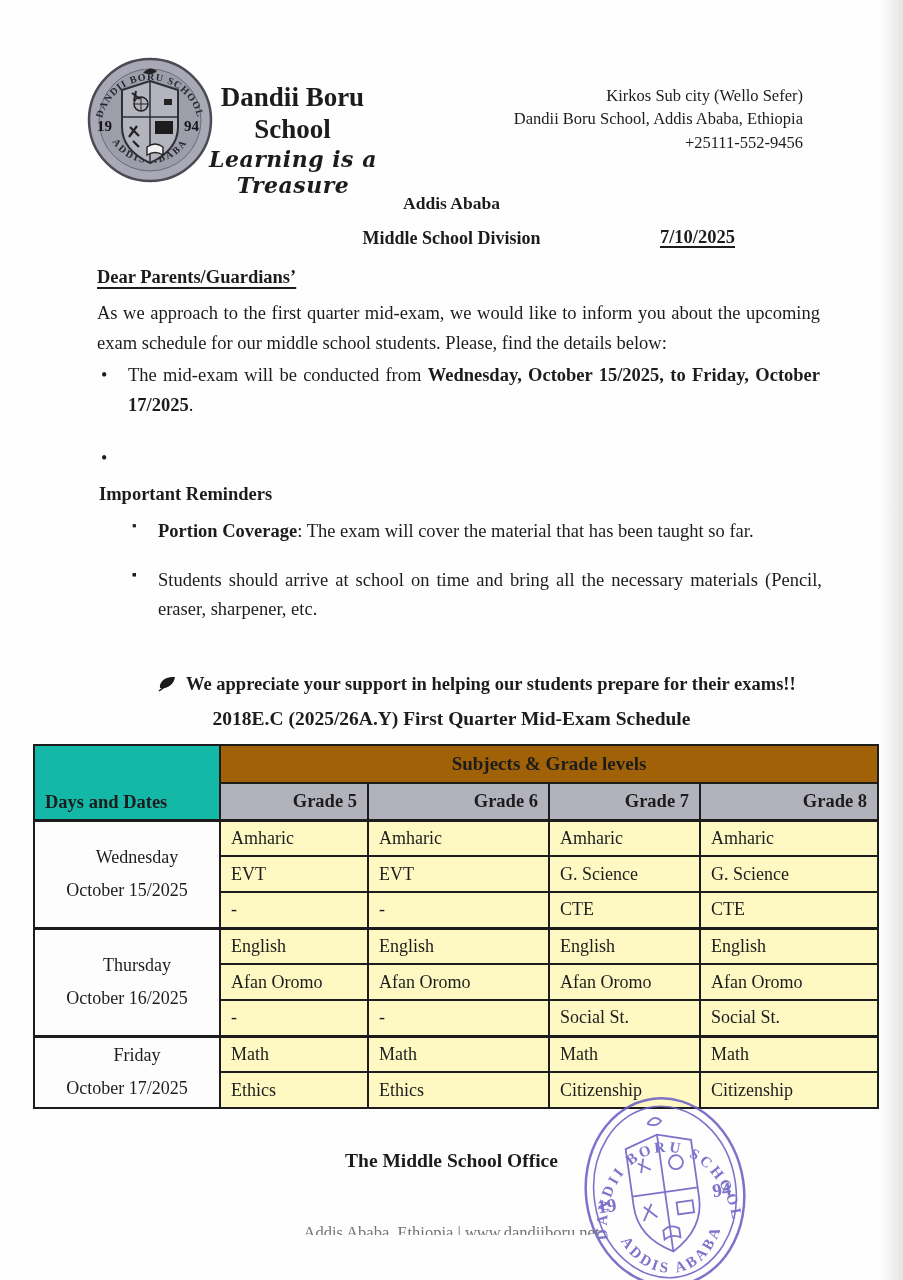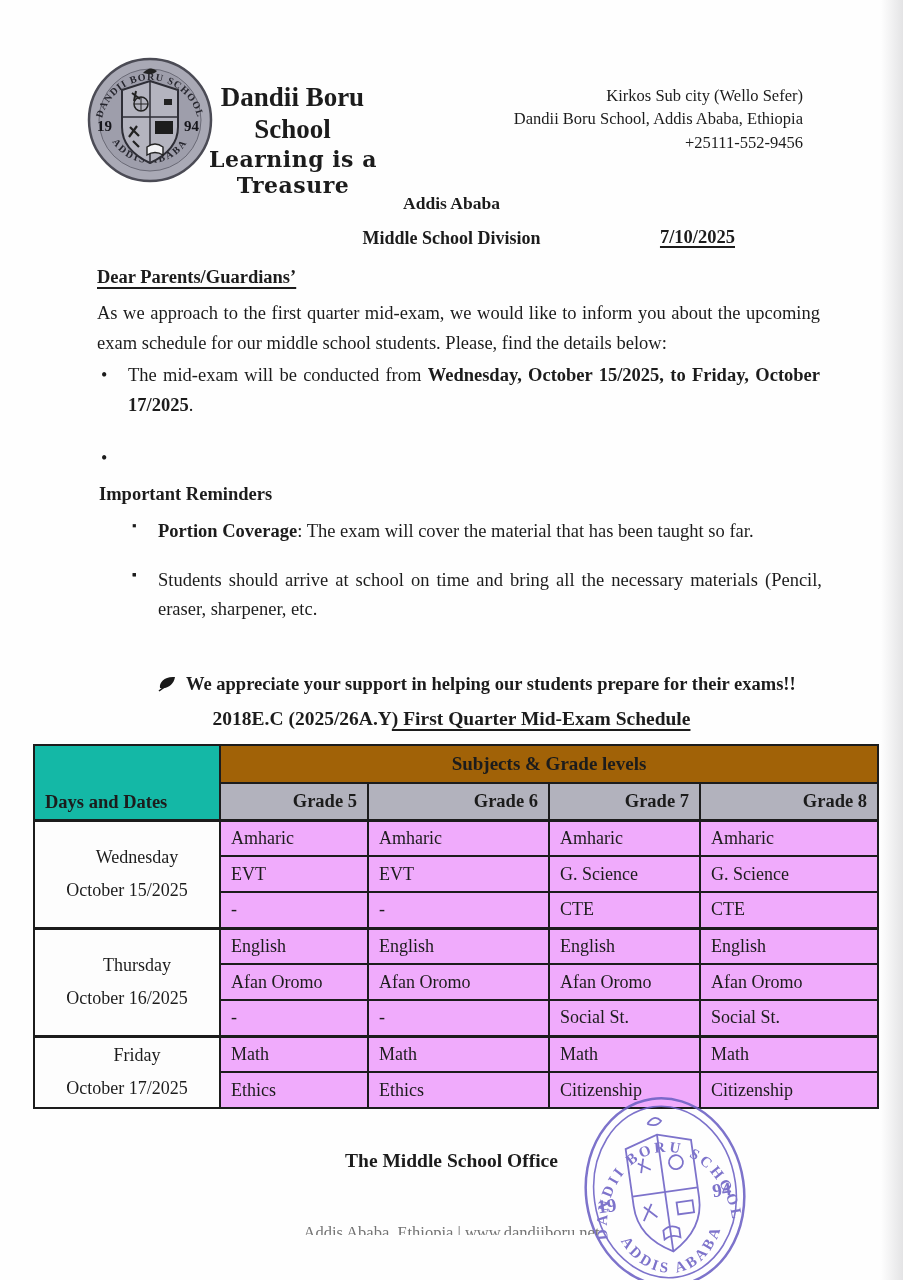--- a/index.html
+++ b/index.html
@@ -16,21 +16,21 @@
   .scan-edge-right {
     position: absolute; right: 0; top: 0; width: 22px; height: 100%;
     background: linear-gradient(to right, rgba(200,200,202,0), rgba(188,188,192,0.40));
   }
 
   
   .logo { position: absolute; left: 85px; top: 55px; width: 130px; height: 130px; }
   .school-name-1 { position: absolute; left: 205px; top: 82px;  width: 175px; text-align: center; font-size: 27px; font-weight: bold; }
   .school-name-2 { position: absolute; left: 205px; top: 114px; width: 175px; text-align: center; font-size: 27px; font-weight: bold; }
   .motto { position: absolute; left: 193px; top: 146px; width: 200px; text-align: center;
-           font-family: "DejaVu Serif", serif; font-weight: bold; font-size: 22px; letter-spacing: .5px; }
+           font-family: "DejaVu Serif", serif; font-style: italic; font-weight: bold; font-size: 22px; letter-spacing: .5px; }
   .contact { position: absolute; right: 100px; top: 84px; text-align: right; font-size: 16.5px; line-height: 1.42; }
 
   
   .city-line     { position: absolute; left: 0; top: 193px; width: 903px; text-align: center; font-weight: bold; font-size: 17.5px; }
   .division-line { position: absolute; left: 0; top: 228px; width: 903px; text-align: center; font-weight: bold; font-size: 18px; }
   .date-line     { position: absolute; right: 168px; top: 227px; font-weight: bold; font-size: 18.5px;
                    text-decoration: underline; text-decoration-thickness: 2px; text-underline-offset: 3px; }
   .salutation    { position: absolute; left: 97px; top: 267px; font-weight: bold; font-size: 18.5px;
                    text-decoration: underline; text-decoration-thickness: 2px; text-underline-offset: 4px; }
   .intro { position: absolute; left: 97px; top: 299px; width: 723px; font-size: 18.5px; line-height: 1.62; text-align: justify; }
@@ -41,32 +41,32 @@
   .bullet-dot { position: absolute; left: 4px; top: 0; font-size: 18px; }
   .reminders-heading { position: absolute; left: 99px; top: 484px; font-weight: bold; font-size: 18.5px; }
   .reminders { position: absolute; left: 130px; top: 517px; width: 692px; font-size: 18.5px; line-height: 1.6; }
   .reminder-item { position: relative; padding-left: 28px; margin-bottom: 19px; text-align: justify; }
   .bullet-square { position: absolute; left: 2px; top: -1px; font-size: 13px; }
   .appreciation { position: absolute; left: 158px; top: 674px; width: 665px; font-weight: bold; font-size: 18.5px; }
   .leaf-icon { display: inline-block; width: 20px; height: 18px; vertical-align: -3px; margin-right: 8px; }
 
   
   .schedule-title { position: absolute; left: 0; top: 708px; width: 903px; text-align: center; font-weight: bold; font-size: 19.5px; }
-  .schedule-title .u { text-decoration: underline; text-decoration-thickness: 2px; text-underline-offset: 4px; }
+  .schedule-title .u { text-decoration-thickness: 2px; text-underline-offset: 4px; }
 
   table.schedule { position: absolute; left: 33px; top: 744px; width: 844px; border-collapse: collapse;
                    font-size: 18px; table-layout: fixed; }
   table.schedule col.c1 { width: 186px; } table.schedule col.c2 { width: 148px; }
   table.schedule col.c3 { width: 181px; } table.schedule col.c4 { width: 151px; }
   table.schedule col.c5 { width: 178px; }
   table.schedule th, table.schedule td { border: 2px solid #1c1c1c; }
   th.corner { background: #14b8a6; text-align: left; padding: 6px 10px; font-size: 18.5px; vertical-align: bottom; }
   th.group  { background: #a16207; text-align: center; padding: 7px 4px; font-size: 19px; height: 37px; }
   th.grade  { background: #b2b2bd; text-align: right; padding: 6px 10px; font-size: 18.5px; height: 37px; }
-  td.subject-cell { padding: 6px 10px; height: 36px; background: #f0abfc; }
+  td.subject-cell { padding: 6px 10px; height: 36px; background: #fef9c3; }
   td.day-cell { text-align: center; vertical-align: middle; background: #fdfdfd; }
   td.day-cell .day-name { margin-bottom: 12px; margin-left: 20px; }
   tr.block-start td { border-top: 3px solid #1c1c1c; }
 
   
   .office-line { position: absolute; left: 0; top: 1150px; width: 903px; text-align: center; font-weight: bold; font-size: 19.5px; }
   .stamp { position: absolute; left: 580px; top: 1092px; width: 170px; height: 200px; transform: rotate(-8deg); opacity: .88; }
   .footer-address { position: absolute; left: 0; top: 1223px; width: 903px; text-align: center;
                     height: 12px; overflow: hidden; font-size: 16.5px; line-height: 20px; color: #737373; }
 </style>

